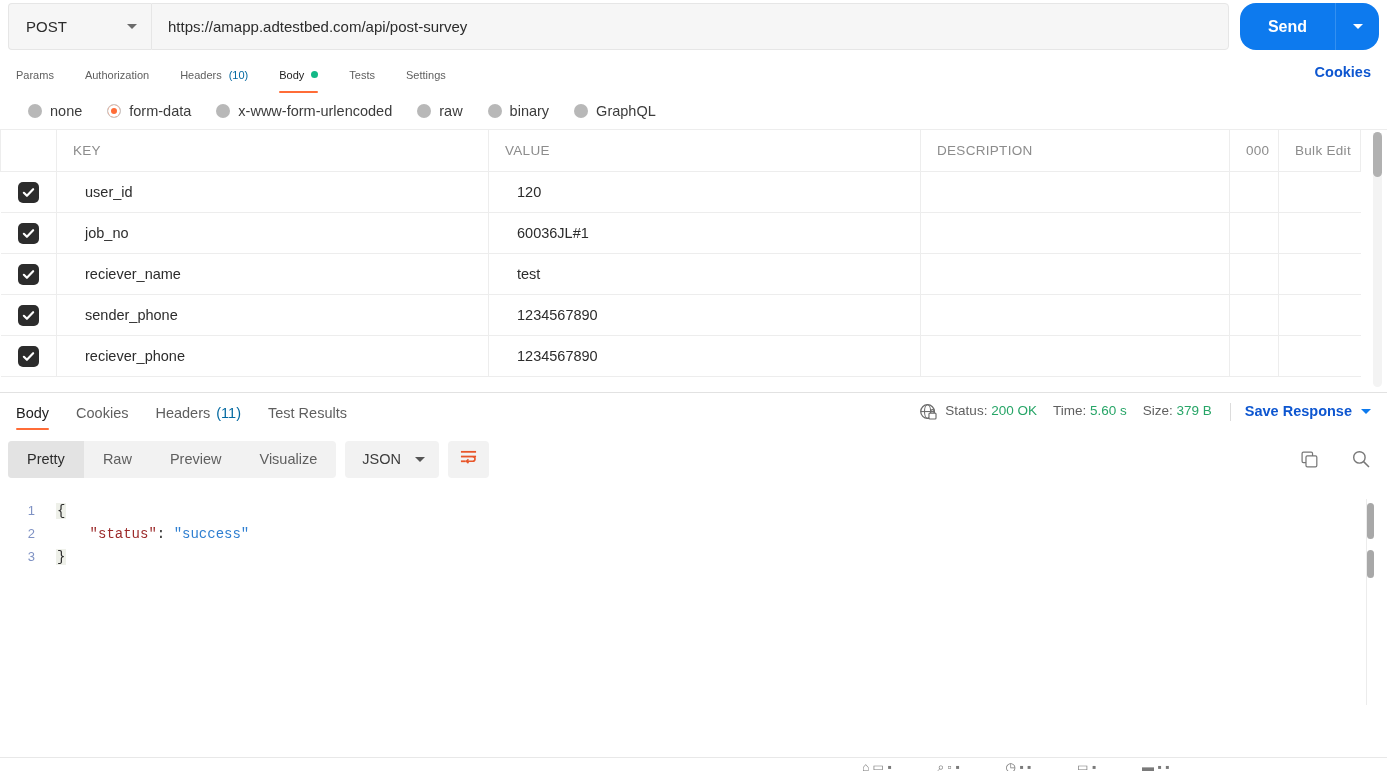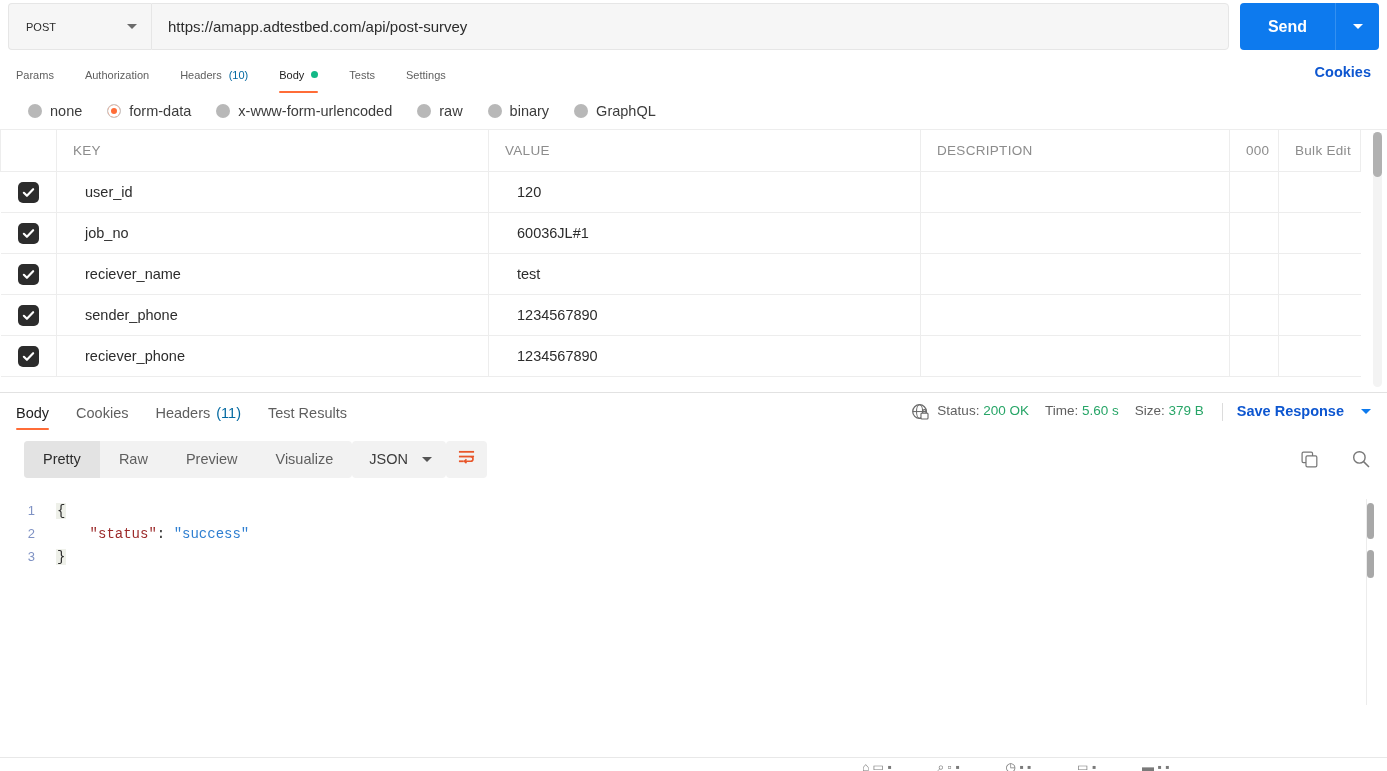--- a/index.html
+++ b/index.html
@@ -24,39 +24,39 @@
     border: 1px solid #e6e6e6;
     border-right: none;
     border-radius: 4px 0 0 4px;
     display: flex;
     align-items: center;
     justify-content: space-between;
     padding: 0 14px 0 17px;
     cursor: pointer;
     margin: 3px 0 5px 0;
   }
-  .method-label { font-size: 11px; color: #2c2c2c; font-weight: 400; }
+  .method-label { font-size: 15px; color: #2c2c2c; font-weight: 400; }
   .url-input {
     flex: 1;
     background: #f6f6f6;
     border: 1px solid #e6e6e6;
     border-radius: 0 4px 4px 0;
     display: flex;
     align-items: center;
     padding: 0 16px;
     font-size: 15px;
     color: #2c2c2c;
     margin: 3px 0 5px 0;
     overflow: hidden;
     white-space: nowrap;
   }
   .send-wrap {
     display: flex;
     margin: 3px 8px 5px 11px;
-    border-radius: 4px;
+    border-radius: 16px;
     overflow: hidden;
   }
   .send-btn {
     background: #0d7aee;
     color: #fff;
     font-size: 16px;
     font-weight: bold;
     padding: 0 28px;
     display: flex;
     align-items: center;
@@ -288,29 +288,30 @@
     background: #dcdcdc;
     margin: 0 7px 0 2px;
   }
   .save-resp {
     color: #0d56d0;
     font-weight: bold;
     font-size: 14.5px;
     cursor: pointer;
     display: flex;
     align-items: center;
-    gap: 17px;
+    gap: 9px;
   }
 
   
   .fmt-bar {
     display: flex;
     align-items: center;
     height: 52px;
-    padding: 0 24px;
+    padding: 0 8px;
+    gap: 9px;
     position: relative;
   }
   .seg-group {
     display: flex;
     background: #f2f2f2;
     border-radius: 4px;
     height: 37px;
     overflow: hidden;
   }
   .seg {

